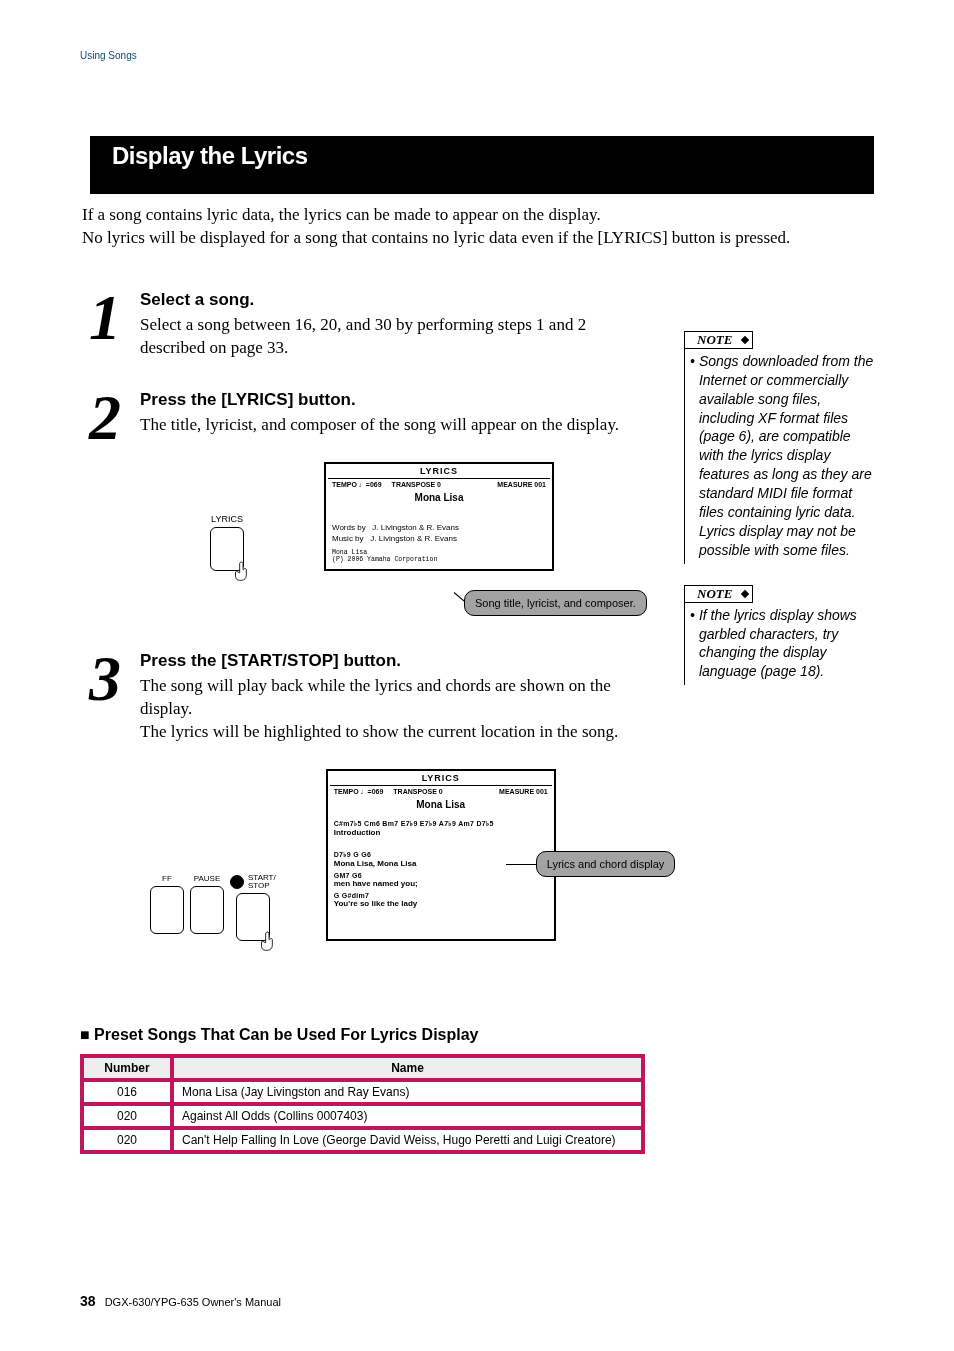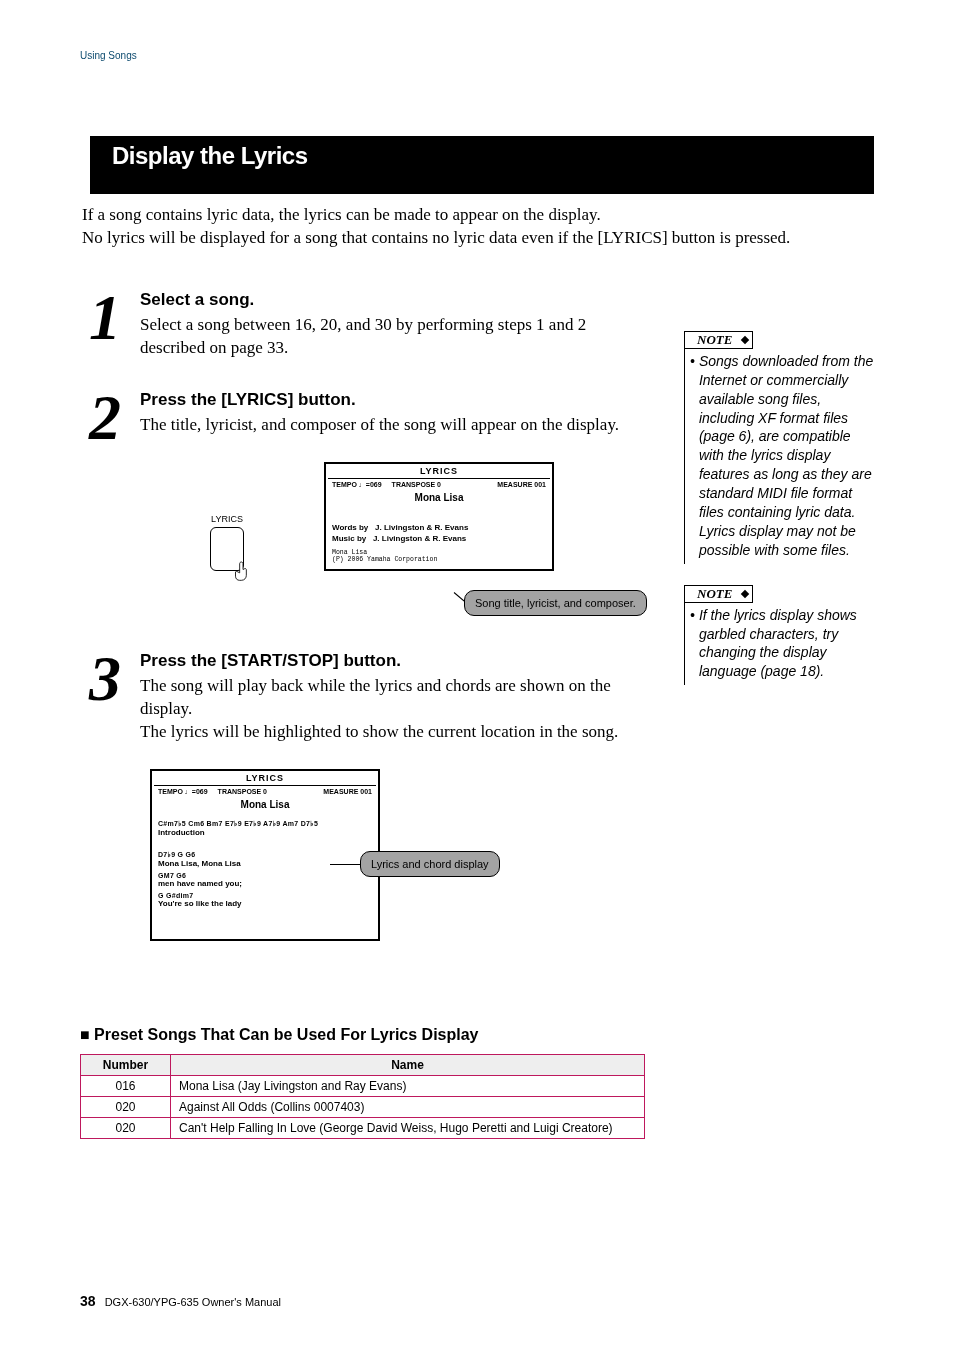--- a/index.html
+++ b/index.html
@@ -160,21 +160,21 @@
   }
   .lcd-stat span { white-space: nowrap; }
   .lcd-song {
     font-family: Helvetica, Arial, sans-serif;
     font-weight: bold;
     text-align: center;
     font-size: 10px;
     margin: 2px 0 10px;
   }
   .lcd-line { font-family: Helvetica, Arial, sans-serif; font-size: 8px; margin: 2px 0; }
-  .lcd-line b { font-weight: bold; }
+  .lcd-line b { font-weight: normal; }
   .lcd-fine { font-size: 6.5px; line-height: 1.1; margin-top: 6px; }
   .lcd-chords { font-family: Helvetica, Arial, sans-serif; font-size: 7px; font-weight: bold; letter-spacing: 0.3px; }
   .lcd-lyric { font-family: Helvetica, Arial, sans-serif; font-size: 8px; font-weight: bold; margin-bottom: 4px; }
 
   .callout {
     position: absolute;
     border: 1px solid #000;
     border-radius: 10px;
     background: #a3a3a3;
     font-family: Helvetica, Arial, sans-serif;
@@ -213,21 +213,21 @@
     margin: 45px 0 10px 0;
   }
   .preset-head::before { content: "■ "; }
   table.preset {
     border-collapse: collapse;
     width: 565px;
     font-family: Helvetica, Arial, sans-serif;
     font-size: 12px;
   }
   table.preset th, table.preset td {
-    border: 1px solid #be185d;
+    border: 4px solid #be185d;
     padding: 3px 8px;
     text-align: left;
   }
   table.preset th {
     background: #eee;
     text-align: center;
     font-weight: bold;
   }
   table.preset td.num { text-align: center; width: 90px; }
 
@@ -315,20 +315,44 @@
       <div style="height:60px"></div>
 
       <div class="step">
         <div class="big-num">3</div>
         <div class="step-body">
           <div class="step-title">Press the [START/STOP] button.</div>
           <div class="step-text">The song will play back while the lyrics and chords are shown on the display.</div>
           <div class="step-text">The lyrics will be highlighted to show the current location in the song.</div>
 
           <div class="illus-row" style="justify-content:flex-start; padding-left:10px; gap:50px;">
+            <div class="panel-cluster">
+              <div class="lbl">
+                <div>FF</div>
+                <div class="btn-rect wide"></div>
+              </div>
+              <div class="lbl">
+                <div>PAUSE</div>
+                <div class="btn-rect wide"></div>
+              </div>
+              <div class="lbl" style="position:relative;">
+                <div style="display:flex; gap:4px; align-items:center; justify-content:center;">
+                  <div class="round-btn" style="margin-top:0;"></div>
+                  <div style="white-space:pre; text-align:left; line-height:1;">START/
+STOP</div>
+                </div>
+                <div class="btn-rect wide">
+                  <div class="hand">
+                    <svg viewBox="0 0 24 28">
+                        <path d="M10 2c1 0 2 .8 2 2v7l2-1c1-.5 2 .3 2 1.3V18c0 3-2 6-6 6H8c-3 0-5-2-5-5v-5l1-1 4 2V4c0-1.2.9-2 2-2z" fill="#fff" stroke="#000" stroke-width="1"></path>
+                      </svg>
+                  </div>
+                </div>
+              </div>
+            </div>
 
             <div class="lcd-wrap">
               <div class="lcd" style="height:172px;">
                 <div class="lcd-title">LYRICS</div>
                 <div class="lcd-stat">
                   <span>TEMPO ♩=069</span>
                   <span>TRANSPOSE   0</span>
                   <span style="margin-left:auto">MEASURE  001</span>
                 </div>
                 <div class="lcd-song">Mona Lisa</div>

